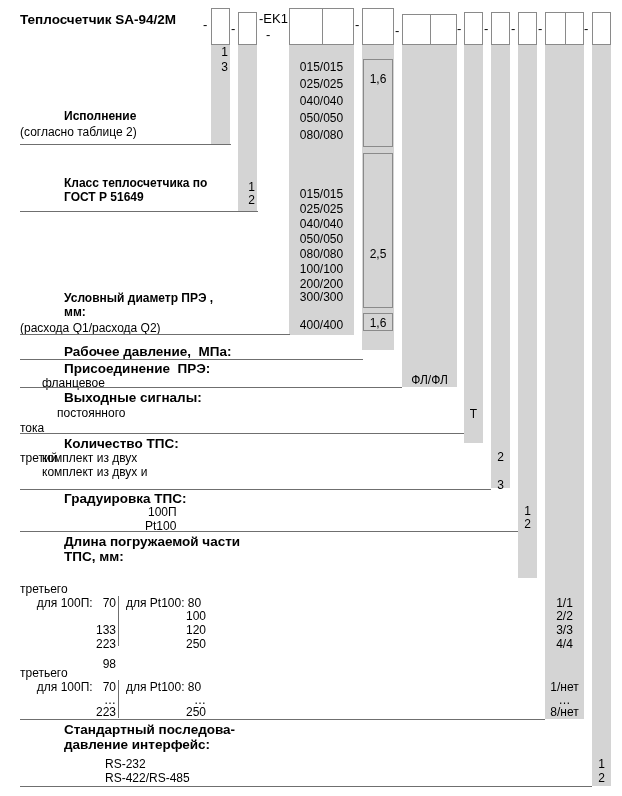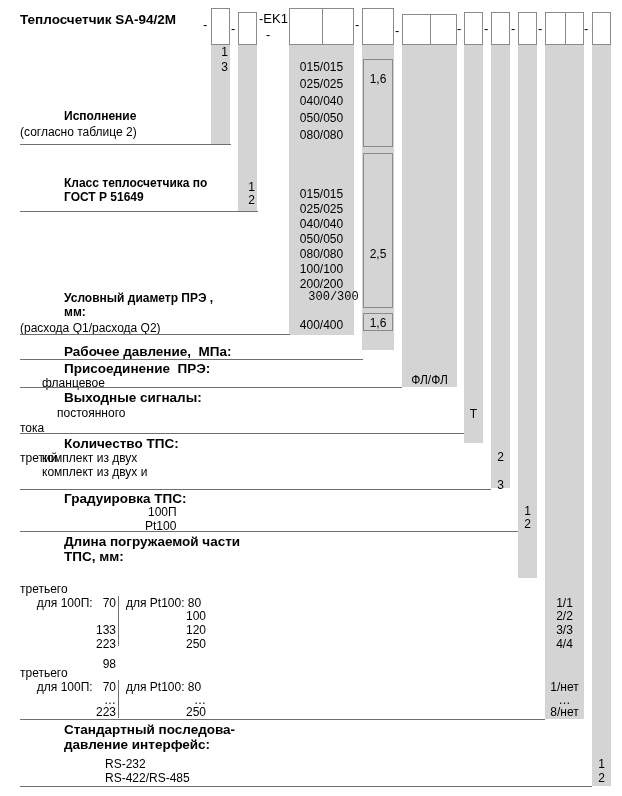--- a/index.html
+++ b/index.html
@@ -169,21 +169,21 @@
   <div class="valc" style="left:289px; top:112px; width:65px;">050/050</div>
   <div class="valc" style="left:289px; top:129px; width:65px;">080/080</div>
 
   <div class="valc" style="left:289px; top:188px; width:65px;">015/015</div>
   <div class="valc" style="left:289px; top:203px; width:65px;">025/025</div>
   <div class="valc" style="left:289px; top:218px; width:65px;">040/040</div>
   <div class="valc" style="left:289px; top:233px; width:65px;">050/050</div>
   <div class="valc" style="left:289px; top:248px; width:65px;">080/080</div>
   <div class="valc" style="left:289px; top:263px; width:65px;">100/100</div>
   <div class="valc" style="left:289px; top:278px; width:65px;">200/200</div>
-  <div class="valc" style="left:301px; top:291px; width:65px;font-family:Liberation Mono, monospace;">300/300</div>
+  <div class="valc" style="left:289px; top:291px; width:65px;">300/300</div>
 
   <div class="valc" style="left:289px; top:319px; width:65px;">400/400</div>
 
   <div class="lbl b" style="left:20px; top:292px;">Условный диаметр ПРЭ ,</div>
   <div class="lbl b" style="left:20px; top:306px;">мм:</div>
   <div class="lbl" style="left:20px; top:322px;">(расхода Q1/расхода Q2)</div>
   <div class="leader" style="left:20px; top:334px; width:270px;"></div>
 
   <div class="valbox" style="left:363px; top:59px; width:30px; height:88px;"></div>
   <div class="valc" style="left:363px; top:73px; width:30px;">1,6</div>

